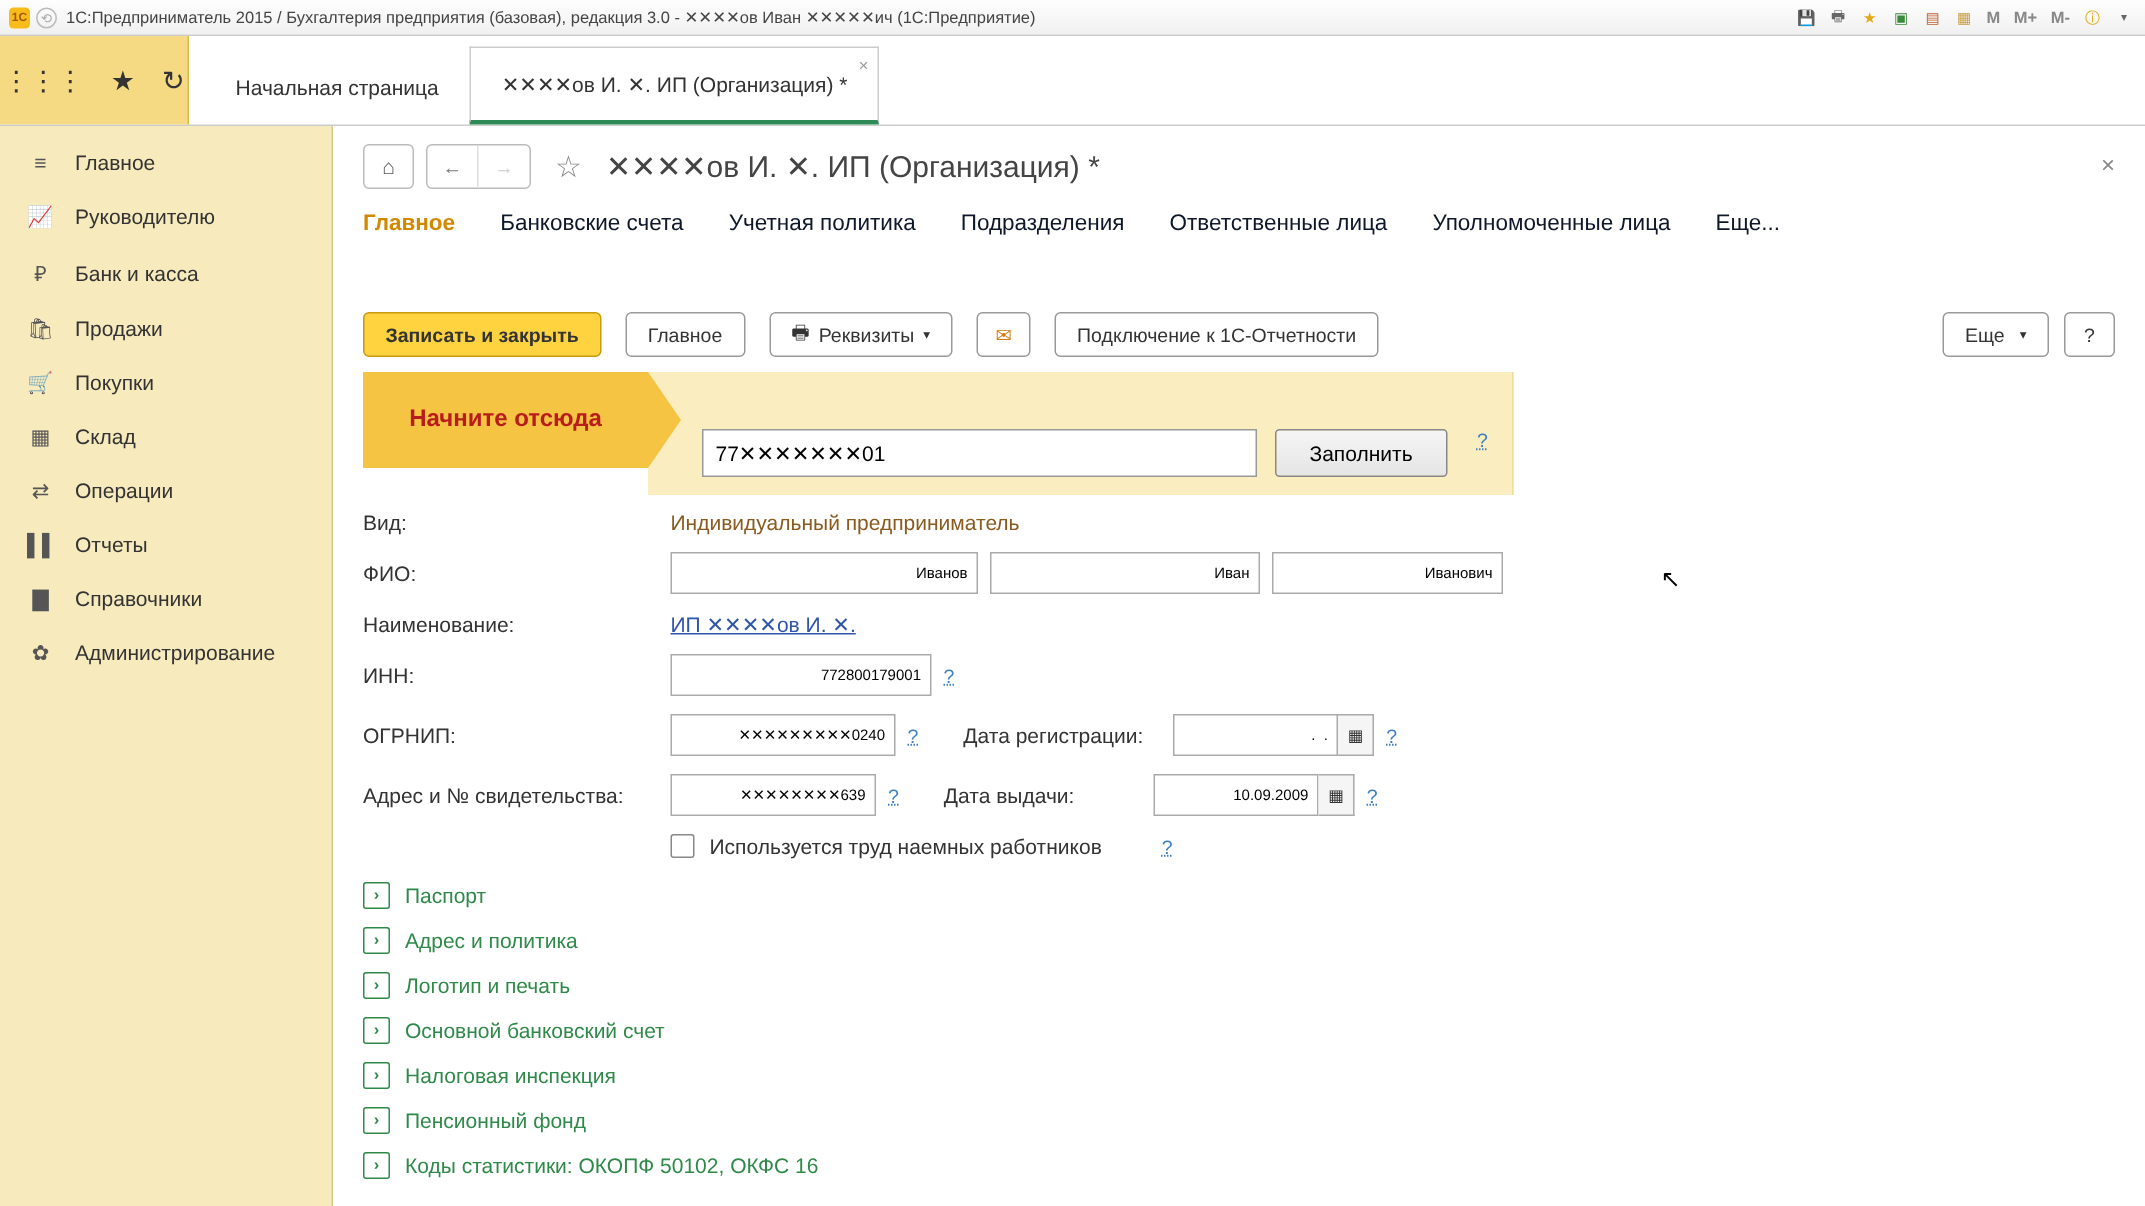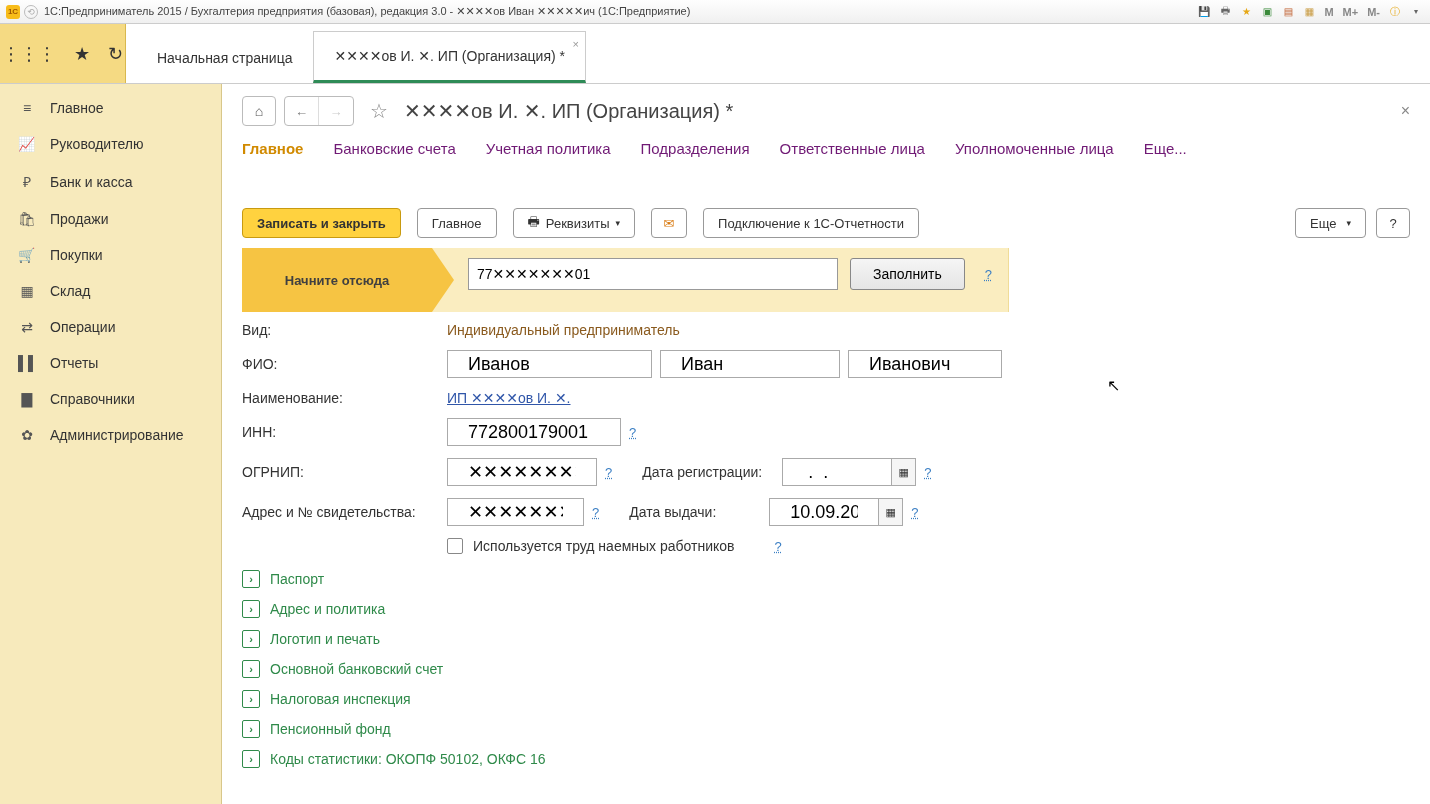--- a/index.html
+++ b/index.html
@@ -29,40 +29,40 @@
 .breadcrumb-row { display:flex; align-items:center; gap:8px; margin-bottom:14px;}
 .bc-btn { width:34px; height:30px; border:1px solid #bbb; border-radius:4px; background:#fff; display:flex; align-items:center; justify-content:center; font-size:14px; color:#555;}
 .bc-grp { display:flex; border:1px solid #bbb; border-radius:4px; overflow:hidden; height:30px;}
 .bc-grp div { width:34px; display:flex; align-items:center; justify-content:center; border-right:1px solid #ddd; color:#777;}
 .bc-grp div:last-child { border-right:none;}
 .star-outline { font-size:20px; color:#888; margin:0 8px;}
 .page-title { font-size:20px; color:#444;}
 .close-page { margin-left:auto; font-size:16px; color:#888; cursor:pointer;}
 
 .subtabs { display:flex; gap:30px; margin-bottom:16px; font-size:15px;}
-.subtabs div { color:#701a75; cursor:pointer; padding-bottom:4px;}
+.subtabs div { color:#0f172a; cursor:pointer; padding-bottom:4px;}
 .subtabs div.active { color:#d18a00; font-weight:bold; }
 
 .toolbar { display:flex; gap:16px; align-items:center; margin-bottom:10px;margin-top:47px;}
 .btn { height:30px; padding:0 14px; border:1px solid #999; border-radius:4px; background:#fff; font-size:13px; display:flex; align-items:center; gap:6px; cursor:pointer;}
 .btn-primary { background:#ffd23f; border-color:#c89a10; font-weight:bold;}
 .btn-icon-only { width:36px; padding:0; justify-content:center;}
 .toolbar-right { margin-left:auto; display:flex; gap:10px;}
 
 .hint-block { display:flex; align-items:stretch; margin-bottom:10px;}
-.hint-arrow { width:190px; background:#f6c443; display:flex; align-items:center; justify-content:center; font-weight:bold; font-size:13px; color:#404040; position:relative; height:64px;text-align:center;}
+.hint-arrow { width:190px; background:#f6c443; display:flex; align-items:center; justify-content:center; font-weight:bold; font-size:16px; color:#b91c1c; position:relative; height:64px;text-align:center;}
 .hint-arrow::after { content:''; position:absolute; right:-22px; top:0; border-top:32px solid transparent; border-bottom:32px solid transparent; border-left:22px solid #f6c443;}
 .hint-body { flex:0 0 540px; background:#faedc0; padding:10px 16px 12px 36px; display:flex; flex-direction:column; gap:10px; border-right:1px solid #f0dc98;}
-.hint-body-row { display:flex; align-items:center; gap:12px;}
+.hint-body-row { display:flex; align-items:flex-start; gap:12px;margin-top:28px;}
 .inn-input { width:370px; height:32px; border:1px solid #999; padding:0 8px; font-size:14px; background:#fff;}
 .fill-btn { height:32px; padding:0 22px; border:1px solid #888; background:linear-gradient(#f5f5f5,#e5e5e5); border-radius:3px; font-size:14px; cursor:pointer;}
 
 .form-row { display:flex; align-items:center; margin-bottom:12px; font-size:14px;}
 .form-label { width:205px; color:#333;}
-.form-row input[type=text] { height:28px; border:1px solid #aaa; padding:0 20px; font-size:18px;}
+.form-row input[type=text] { height:28px; border:1px solid #aaa; padding:0 6px; font-size:10px;text-align:right;}
 .val-brown { color:#8a5a1e; }
 .link-u { color:#3056a9; text-decoration:underline; cursor:pointer;}
 .help-q { color:#3b7fc4; font-size:13px; margin-left:8px; cursor:pointer; text-decoration: underline dotted;}
 .date-wrap { display:flex; align-items:center;}
 .date-wrap input { width:110px;}
 .date-btn { width:24px; height:28px; border:1px solid #aaa; border-left:none; background:#f5f5f5; display:flex; align-items:center; justify-content:center; font-size:11px;}
 .chk-row { display:flex; align-items:center; gap:10px; margin-left:205px; margin-bottom:16px; font-size:14px;}
 .chk { width:16px; height:16px; border:1px solid #888; border-radius:2px;}
 
 .expander { display:flex; align-items:center; gap:10px; margin-bottom:12px; font-size:14px;}

